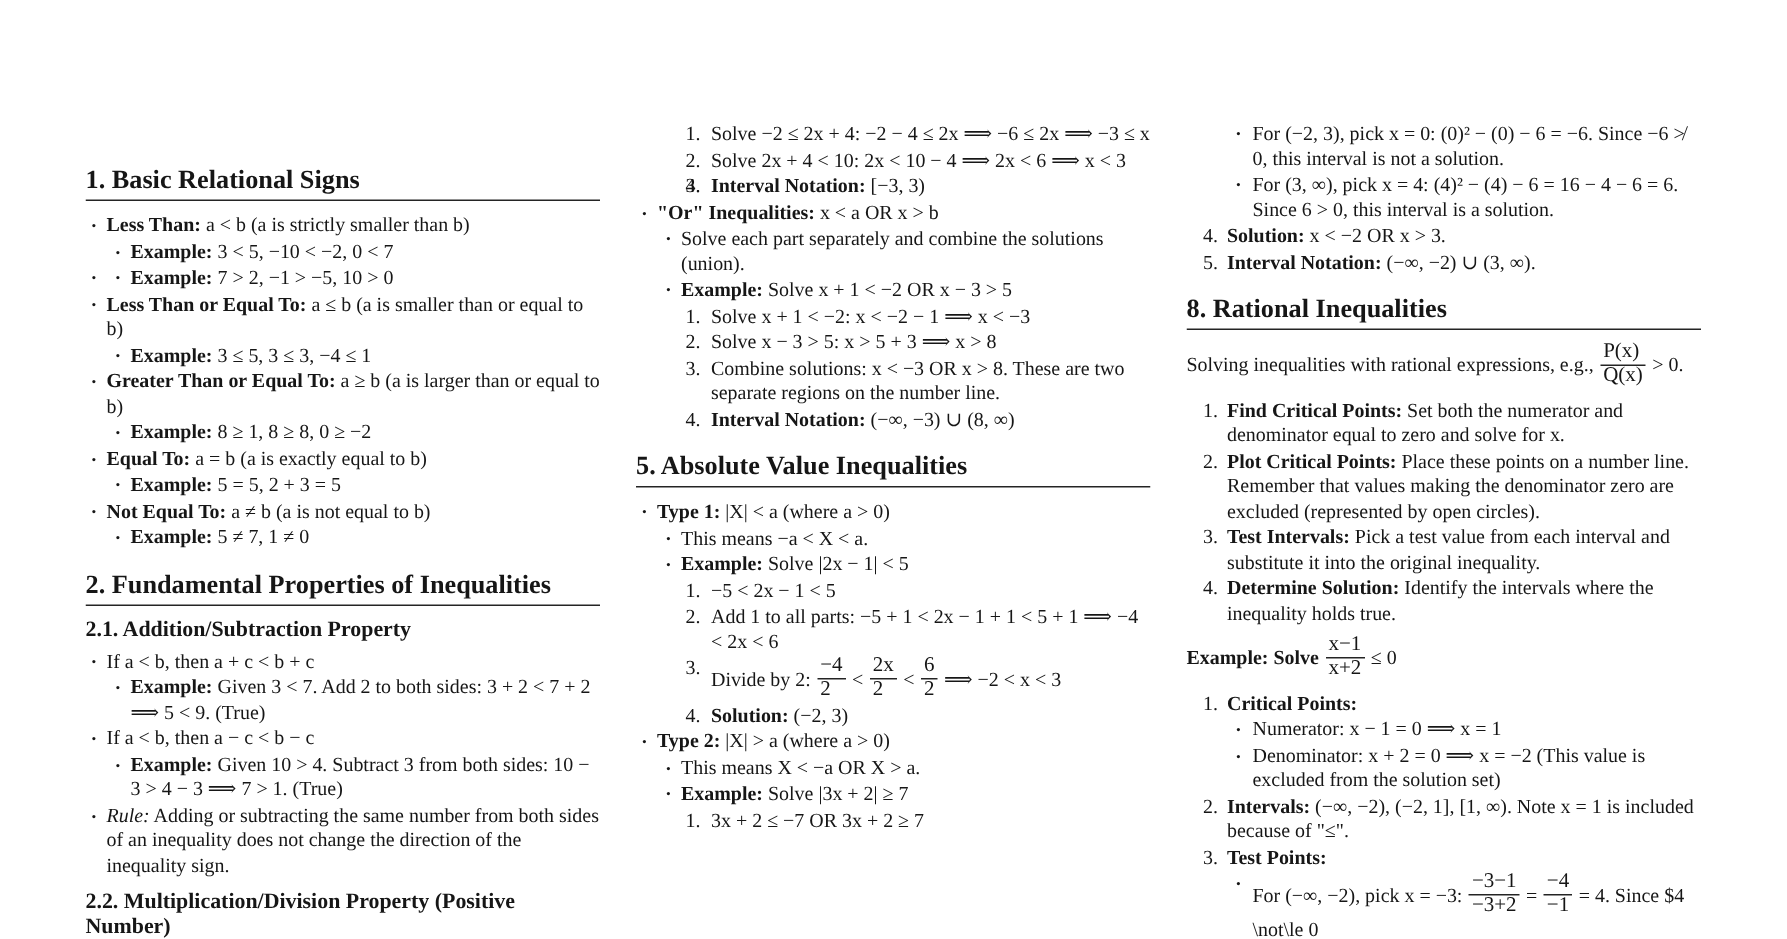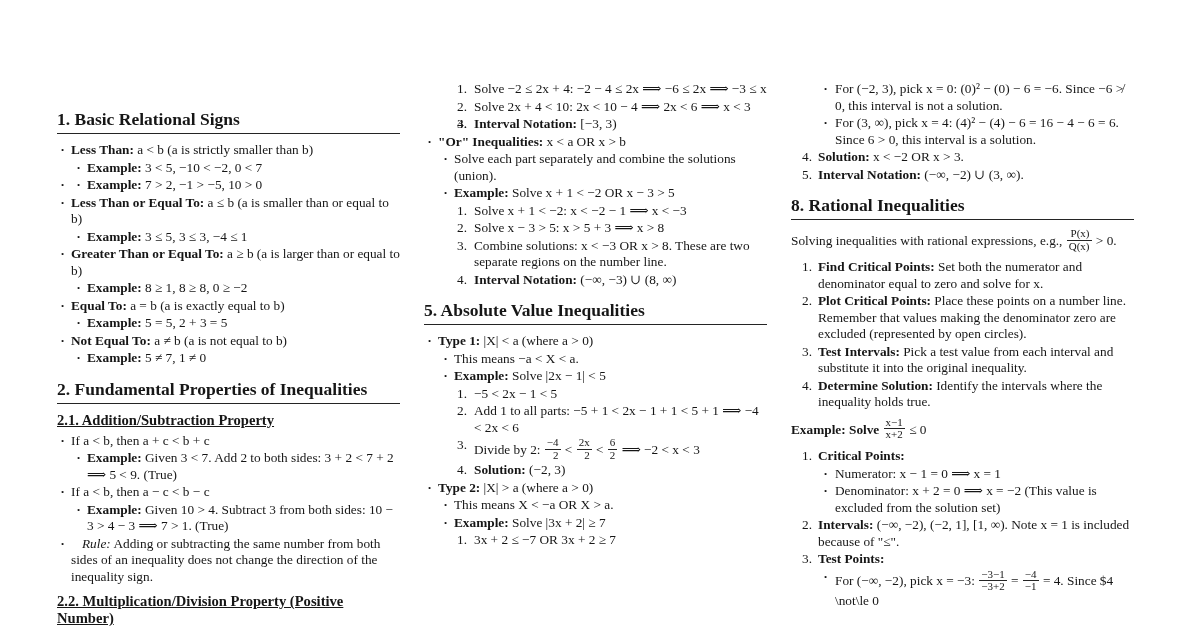--- a/index.html
+++ b/index.html
@@ -32,38 +32,37 @@
     margin: 12px 0 8px 0;
     padding-bottom: 4px;
     border-bottom: 1.5px solid #242424;
   }
   .col .h1:first-child { margin-top: 29px; }
   .h2 {
     font-size: 14.6px;
     line-height: 17px;
     font-weight: 700;
     margin: 8px 0 4px 0;
-    text-decoration: underline;
   }
   .para { margin: 6px 0 7px 0; }
   .item { position: relative; margin: 1px 0; }
   .item .marker { position: absolute; top: 0; line-height: inherit; }
   .b1 { padding-left: 14px; }  .b1 > .marker { left: 4px; }
   .b2 { padding-left: 30px; }  .b2 > .marker { left: 20px; }
   .b3 { padding-left: 44px; }  .b3 > .marker { left: 33px; }
   .n1 { padding-left: 27px; }  .n1 > .marker { left: 0; width: 21px; text-align: right; }
   .n2 { padding-left: 50px; }  .n2 > .marker { left: 0; width: 43px; text-align: right; }
   .marker.dot { font-size: 9px; }
   .b { font-weight: 700; }
-  .i { font-style: italic; margin-left: 11px; }
+  .i { font-style: italic; }
   .fr {
     display: inline-block;
     vertical-align: -0.45em;
-    text-align: right;
-    font-size: 11px;
+    text-align: left;
+    font-size: 14px;
     line-height: 1.06;
     margin: 0 1px;
   }
   .fr .fn { display: block; border-bottom: 1px solid #242424; padding: 0 2px; }
   .fr .fd { display: block; padding: 0 2px; }
 </style>
 </head>
 <body>
 
 <div class="page">

